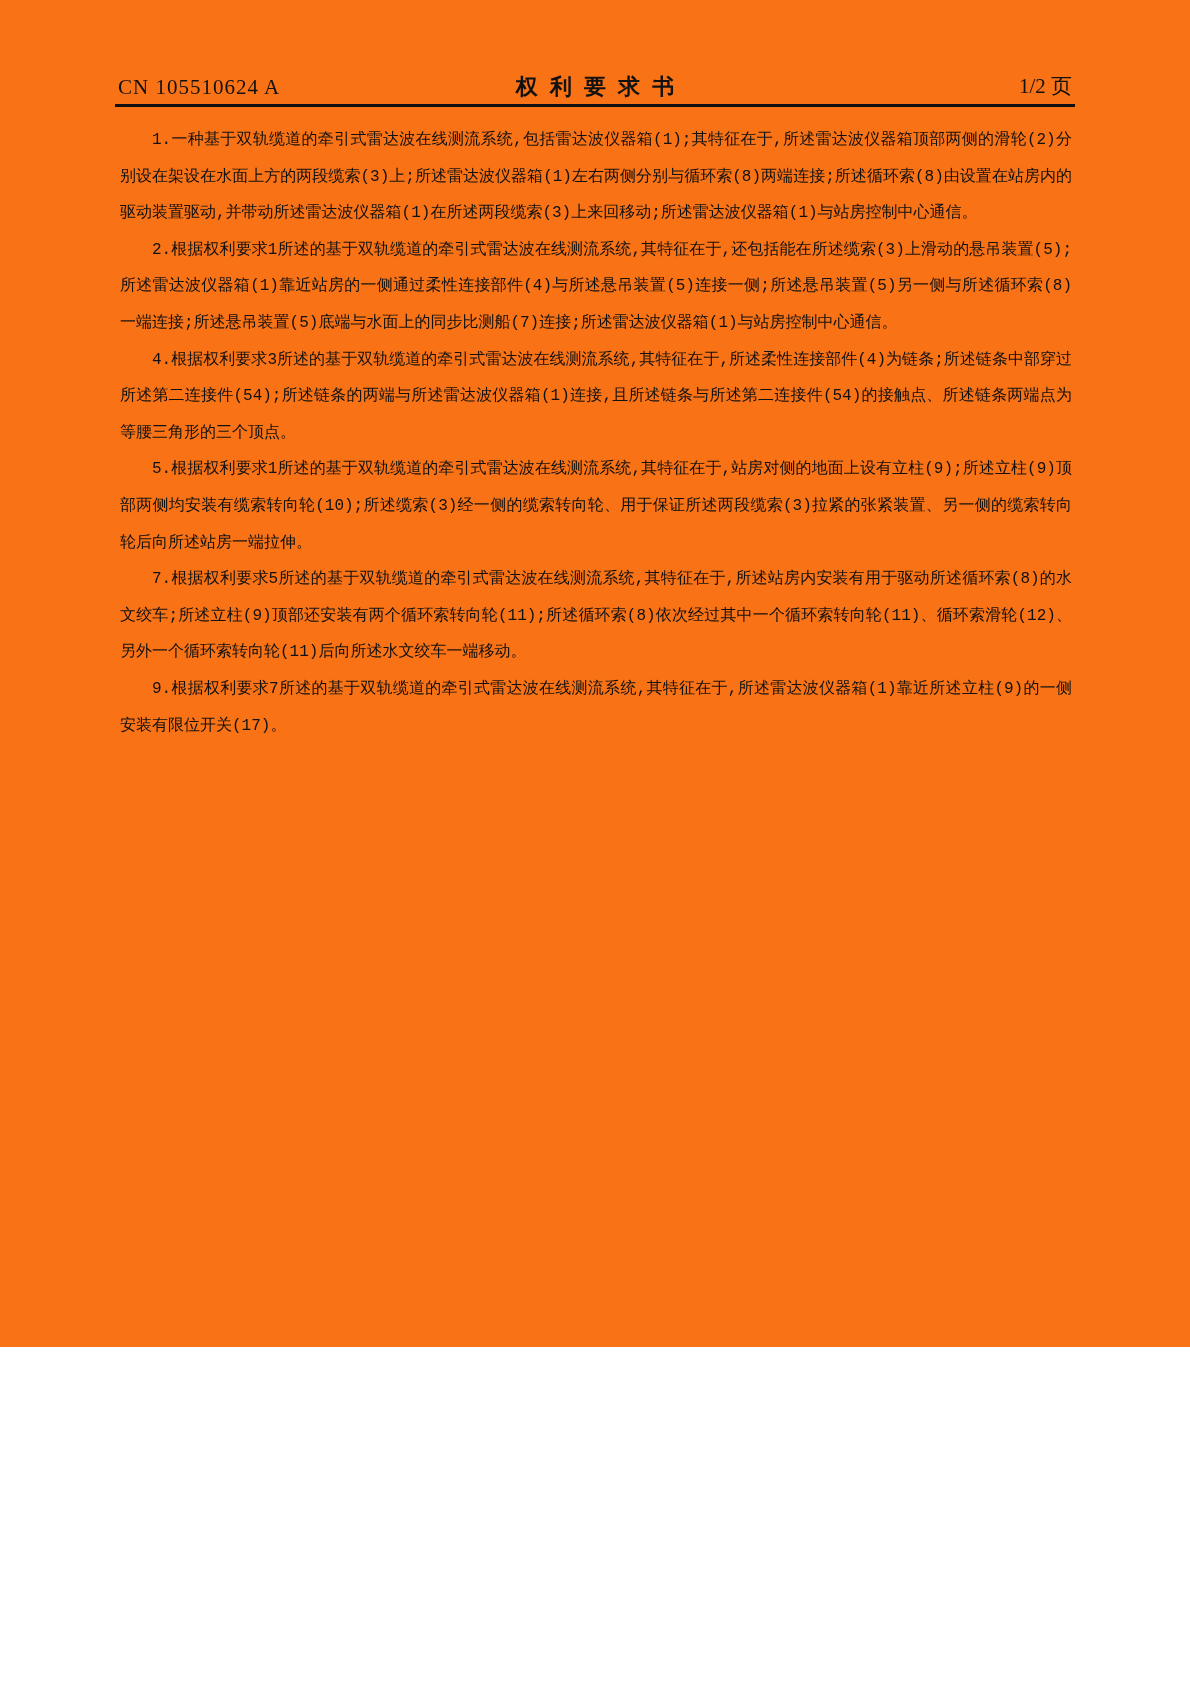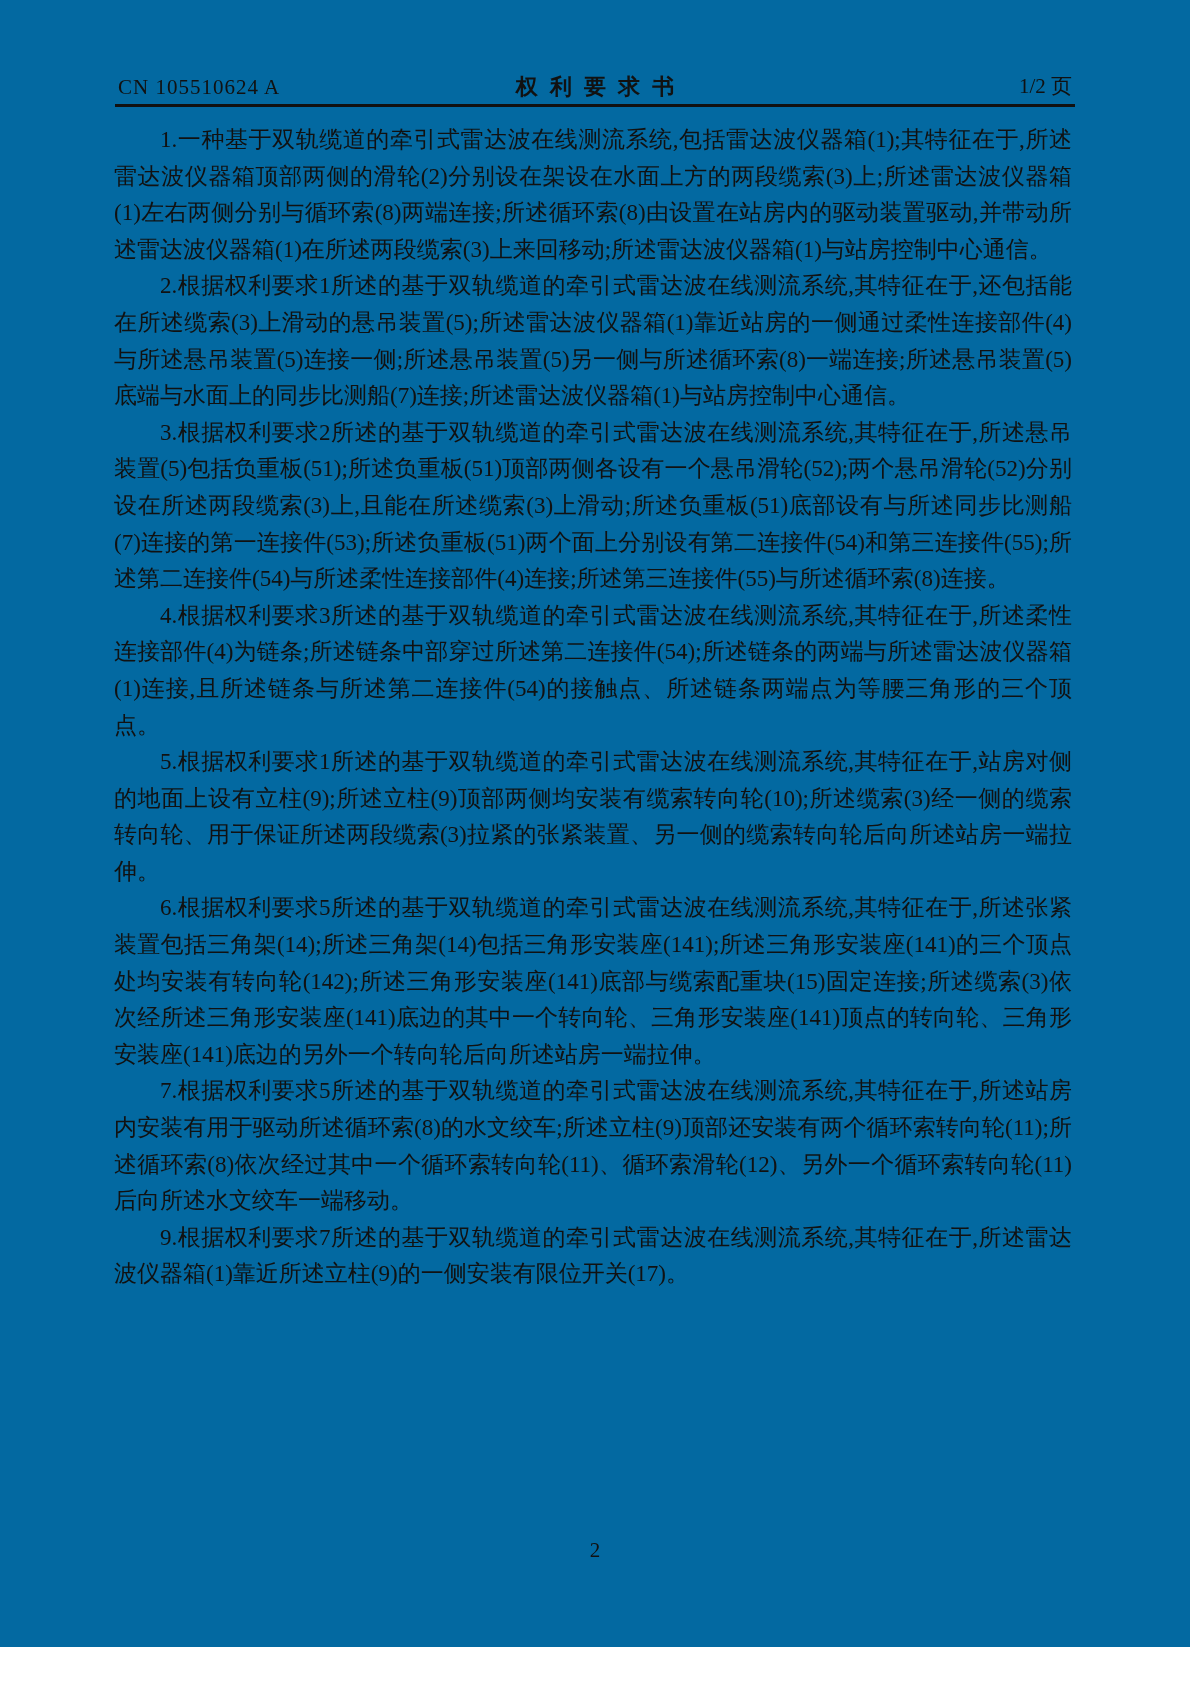--- a/index.html
+++ b/index.html
@@ -3,22 +3,22 @@
 <meta charset="utf-8">
 <style>
   html, body {
     margin: 0;
     padding: 0;
     background: #ffffff;
   }
   .page {
     position: relative;
     width: 1190px;
-    height: 1647px;
-    background: #0369a1;
+    height: 1347px;
+    background: #f97316;
     color: #111111;
     font-family: "Liberation Serif", "DejaVu Serif", serif;
     overflow: hidden;
   }
   .page-header {
     position: absolute;
     top: 66px;
     left: 118px;
     right: 118px;
     height: 36px;
@@ -55,25 +55,26 @@
     position: absolute;
     top: 104px;
     left: 115px;
     right: 115px;
     height: 0;
     border-top: 3px solid #111111;
   }
   .claims {
     position: absolute;
     top: 122px;
-    left: 114px;
+    left: 120px;
     right: 118px;
-    font-size: 23px;
+    font-size: 16px;
     line-height: 36.6px;
     text-align: justify;
+    font-family: Liberation Mono, monospace;
   }
   .claim {
     margin: 0;
     text-indent: 2em;
   }
   .page-footer {
     position: absolute;
     top: 1538px;
     left: 0;
     right: 0;
@@ -92,24 +93,22 @@
     <span class="doc-number">CN 105510624 A</span>
     <h1 class="doc-title">权利要求书</h1>
     <span class="page-indicator">1/2 页</span>
   </header>
 
   <div class="header-rule"></div>
 
   <main class="claims">
     <p class="claim">1.一种基于双轨缆道的牵引式雷达波在线测流系统,包括雷达波仪器箱(1);其特征在于,所述雷达波仪器箱顶部两侧的滑轮(2)分别设在架设在水面上方的两段缆索(3)上;所述雷达波仪器箱(1)左右两侧分别与循环索(8)两端连接;所述循环索(8)由设置在站房内的驱动装置驱动,并带动所述雷达波仪器箱(1)在所述两段缆索(3)上来回移动;所述雷达波仪器箱(1)与站房控制中心通信。</p>
     <p class="claim">2.根据权利要求1所述的基于双轨缆道的牵引式雷达波在线测流系统,其特征在于,还包括能在所述缆索(3)上滑动的悬吊装置(5);所述雷达波仪器箱(1)靠近站房的一侧通过柔性连接部件(4)与所述悬吊装置(5)连接一侧;所述悬吊装置(5)另一侧与所述循环索(8)一端连接;所述悬吊装置(5)底端与水面上的同步比测船(7)连接;所述雷达波仪器箱(1)与站房控制中心通信。</p>
-    <p class="claim">3.根据权利要求2所述的基于双轨缆道的牵引式雷达波在线测流系统,其特征在于,所述悬吊装置(5)包括负重板(51);所述负重板(51)顶部两侧各设有一个悬吊滑轮(52);两个悬吊滑轮(52)分别设在所述两段缆索(3)上,且能在所述缆索(3)上滑动;所述负重板(51)底部设有与所述同步比测船(7)连接的第一连接件(53);所述负重板(51)两个面上分别设有第二连接件(54)和第三连接件(55);所述第二连接件(54)与所述柔性连接部件(4)连接;所述第三连接件(55)与所述循环索(8)连接。</p>
     <p class="claim">4.根据权利要求3所述的基于双轨缆道的牵引式雷达波在线测流系统,其特征在于,所述柔性连接部件(4)为链条;所述链条中部穿过所述第二连接件(54);所述链条的两端与所述雷达波仪器箱(1)连接,且所述链条与所述第二连接件(54)的接触点、所述链条两端点为等腰三角形的三个顶点。</p>
     <p class="claim">5.根据权利要求1所述的基于双轨缆道的牵引式雷达波在线测流系统,其特征在于,站房对侧的地面上设有立柱(9);所述立柱(9)顶部两侧均安装有缆索转向轮(10);所述缆索(3)经一侧的缆索转向轮、用于保证所述两段缆索(3)拉紧的张紧装置、另一侧的缆索转向轮后向所述站房一端拉伸。</p>
-    <p class="claim">6.根据权利要求5所述的基于双轨缆道的牵引式雷达波在线测流系统,其特征在于,所述张紧装置包括三角架(14);所述三角架(14)包括三角形安装座(141);所述三角形安装座(141)的三个顶点处均安装有转向轮(142);所述三角形安装座(141)底部与缆索配重块(15)固定连接;所述缆索(3)依次经所述三角形安装座(141)底边的其中一个转向轮、三角形安装座(141)顶点的转向轮、三角形安装座(141)底边的另外一个转向轮后向所述站房一端拉伸。</p>
     <p class="claim">7.根据权利要求5所述的基于双轨缆道的牵引式雷达波在线测流系统,其特征在于,所述站房内安装有用于驱动所述循环索(8)的水文绞车;所述立柱(9)顶部还安装有两个循环索转向轮(11);所述循环索(8)依次经过其中一个循环索转向轮(11)、循环索滑轮(12)、另外一个循环索转向轮(11)后向所述水文绞车一端移动。</p>
     <p class="claim">9.根据权利要求7所述的基于双轨缆道的牵引式雷达波在线测流系统,其特征在于,所述雷达波仪器箱(1)靠近所述立柱(9)的一侧安装有限位开关(17)。</p>
   </main>
 
   <footer class="page-footer">
     <span class="page-number">2</span>
   </footer>
 
 </div>
 

